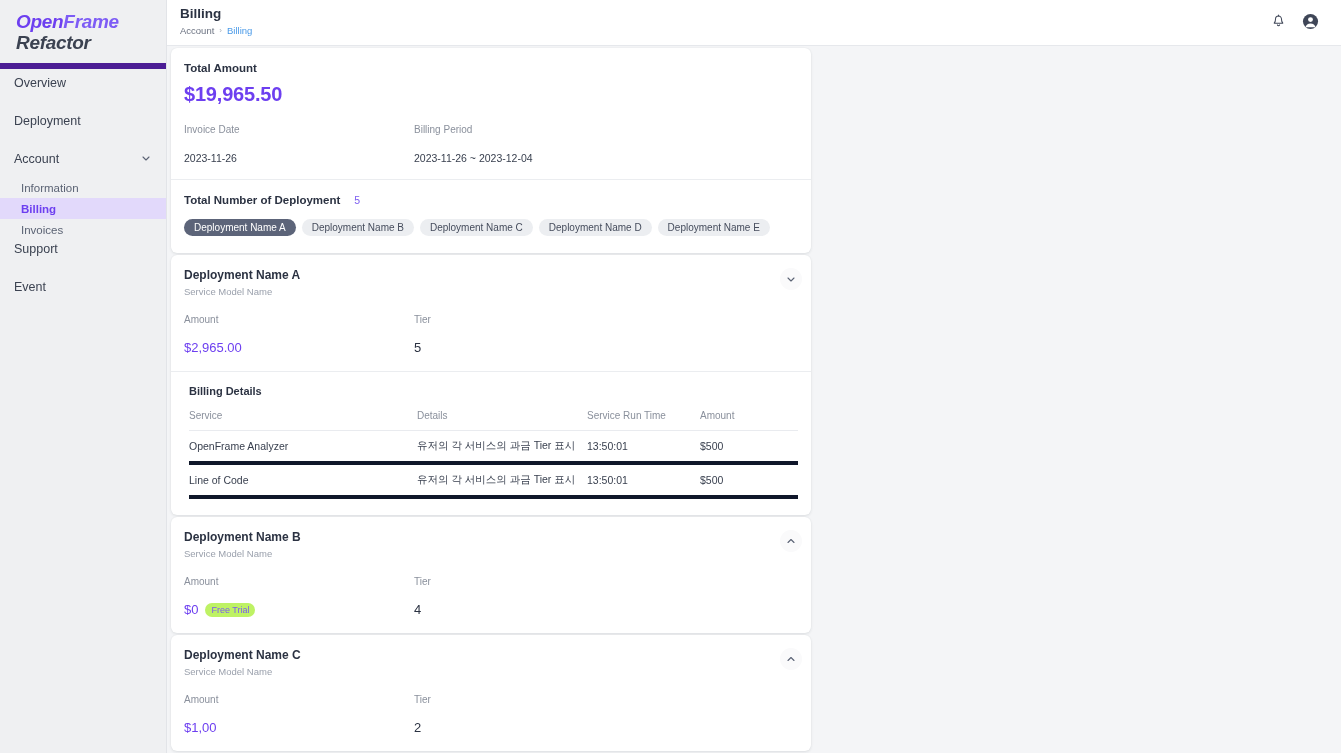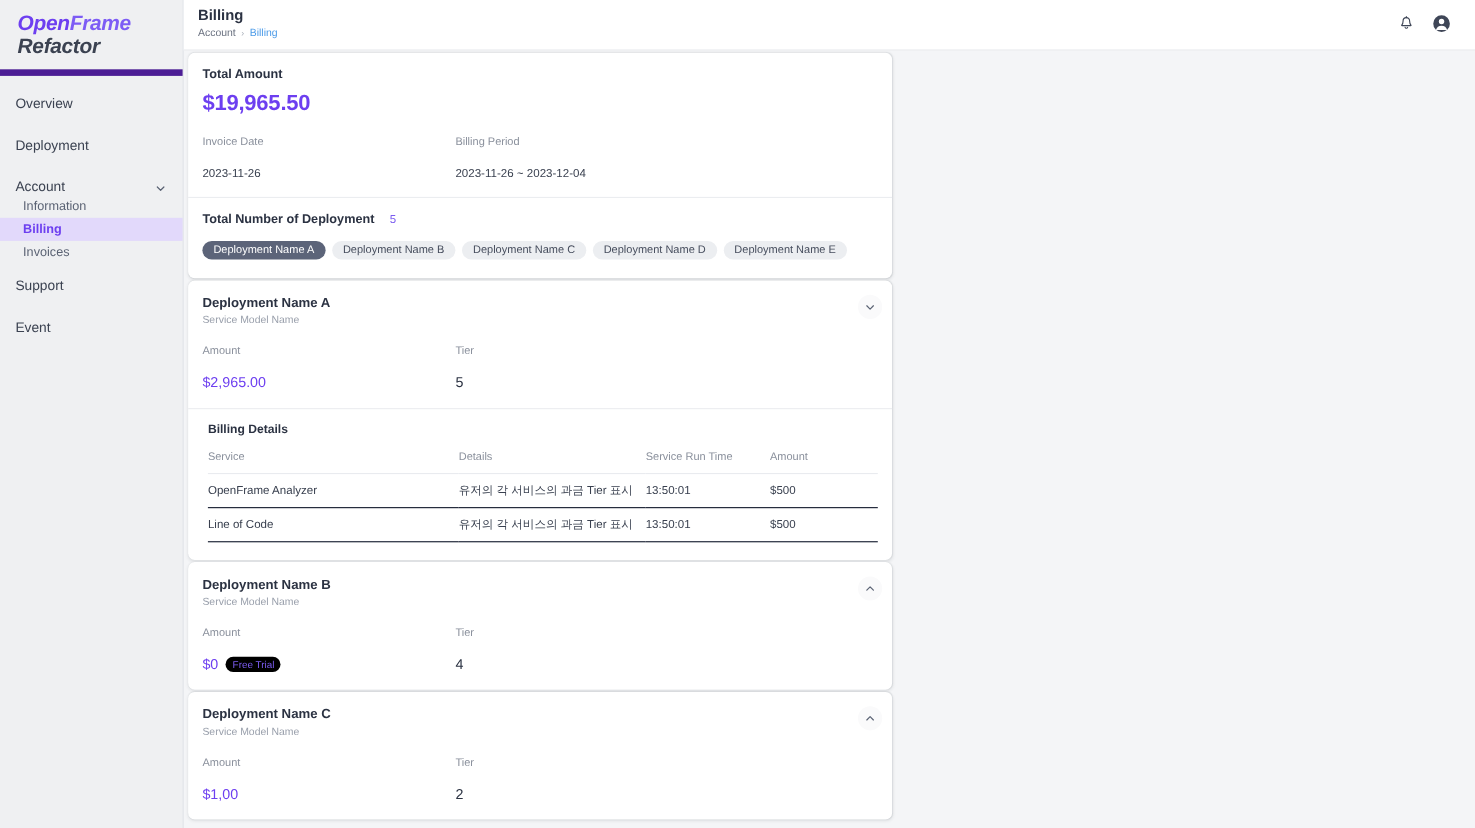--- a/index.html
+++ b/index.html
@@ -25,21 +25,21 @@
     padding:11px 0 0 16px;
     border-bottom:6px solid #4c1d95;
   }
   .logo-line { font-size:19px; font-weight:bold; font-style:italic; line-height:21px; letter-spacing:-0.3px; }
   .logo-open { color:#6d3ff0; }
   .logo-frame { color:#7d5cf5; }
   .logo-refactor { color:#3b4251; }
 
   .nav { padding-top:7px; }
   .nav-item {
-    height:25px; display:flex; align-items:flex-end;
+    height:25px; display:flex; align-items:flex-start;
     padding:0 14px 0 14px; font-size:12.5px; color:#3b4251;
     cursor:pointer; position:relative; margin-bottom:0;
   }
   .nav-spacer { height:13px; }
   .nav-item .lbl { flex:1; }
   .nav-item .chev { width:12px; height:12px; display:flex; align-items:center; justify-content:center; color:#5b6374; }
   .sub-item {
     height:21px; display:flex; align-items:center;
     padding-left:21px; font-size:11.5px; color:#5b6374; cursor:pointer;
   }
@@ -98,35 +98,35 @@
   .collapse-btn {
     width:22px; height:22px; border-radius:50%;
     background:#fafafb; display:flex; align-items:center; justify-content:center;
     cursor:pointer; color:#5b6374; flex:0 0 22px;
   }
   .dep-cols { display:flex; padding:17px 13px 16px 13px; }
   .amt-purple { font-size:13px; color:#6d3ff0; font-weight:normal; }
   .tier-val { font-size:13px; color:#2b3242; }
   .val-row { display:flex; align-items:flex-end; gap:7px; margin-top:15px; }
   .badge {
-    background:#000000; color:#7b5cf0; font-size:9px;
+    background:#bef264; color:#7b5cf0; font-size:9px;
     padding:2px 6px; border-radius:9px; line-height:10px;
   }
 
   
   .bd-wrap { padding:13px 13px 16px 18px; }
   .bd-title { font-size:11px; font-weight:bold; color:#2b3242; }
   table { width:100%; border-collapse:collapse; margin-top:13px; }
   th {
     text-align:left; font-size:10px; font-weight:normal; color:#8a909c;
     padding:0 0 9px 0; border-bottom:1px solid #e9ebef;
   }
   td {
     font-size:10.5px; color:#39404f; padding:8px 0 8px 0;
-    border-bottom:1px solid #0f172a;
+    border-bottom:4px solid #0f172a;
   }
   .c-service { width:228px; }
   .c-details { width:170px; }
   .c-runtime { width:113px; }
 </style>
 </head>
 <body>
 
 <div class="app">
 

